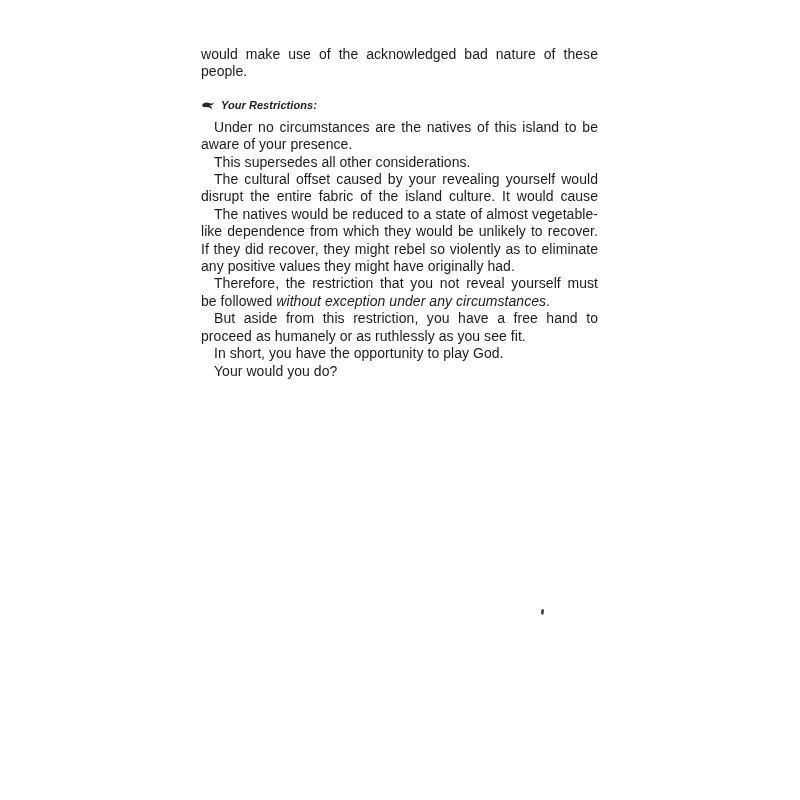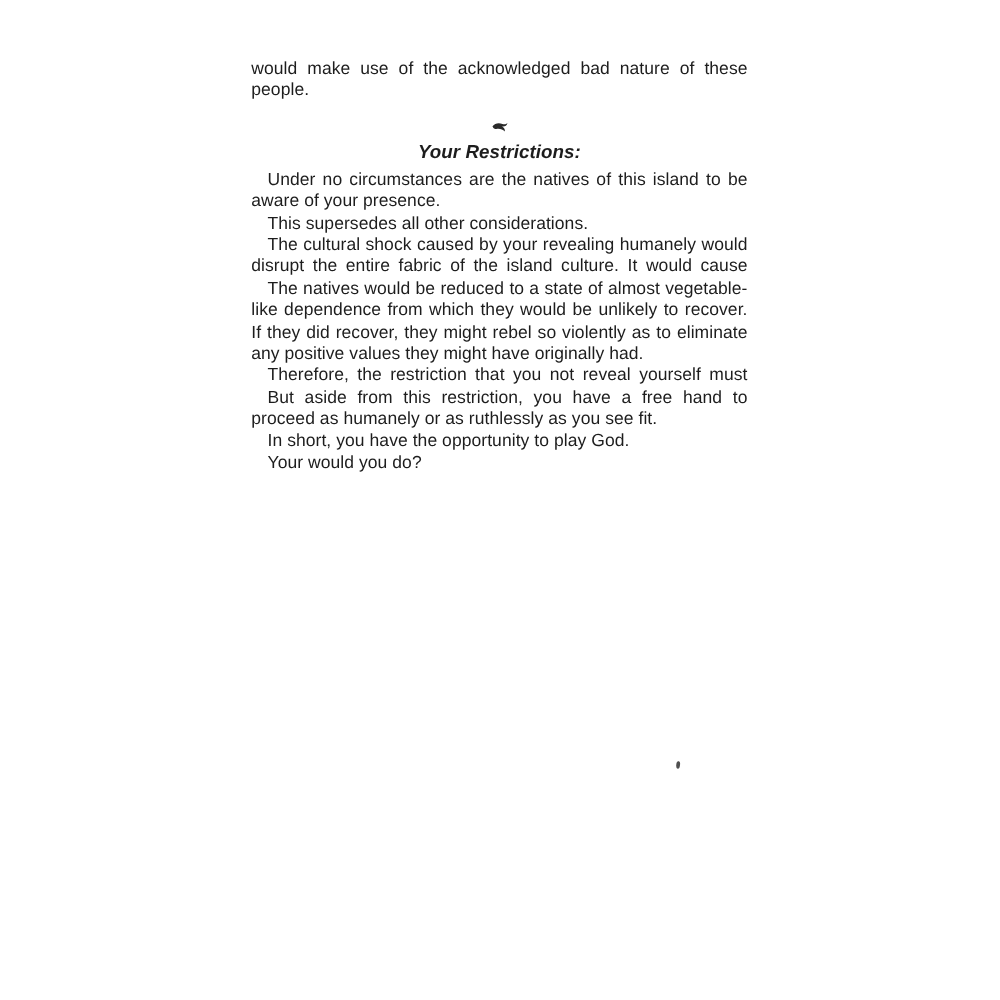--- a/index.html
+++ b/index.html
@@ -33,23 +33,22 @@
   }
   .line.first-indent { text-indent: 13px; }
   .line i { font-style: italic; }
   .heading {
     display: flex;
     align-items: center;
     gap: 6px;
     margin: 15px 0 4px 0;
     font-weight: bold;
     font-style: italic;
-    font-size: 15px;
+    font-size: 11px;
     line-height: 19px;
-    flex-direction: column;
   }
   .heading .orn {
     display: inline-flex;
     align-items: center;
     flex: 0 0 auto;
   }
   .footer {
     position: absolute;
     left: 202px;
     top: 740px;
@@ -99,31 +98,32 @@
         <span>Your Restrictions:</span>
       </div>
       <div class="para">
         <div class="line j first-indent">Under no circumstances are the natives of this island to be</div>
         <div class="line">aware of your presence.</div>
       </div>
       <div class="para">
         <div class="line first-indent">This supersedes all other considerations.</div>
       </div>
       <div class="para">
-        <div class="line j first-indent">The cultural shock caused by your revealing humanely would</div>
+        <div class="line j first-indent">The cultural offset caused by your revealing yourself would</div>
         <div class="line j">disrupt the entire fabric of the island culture. It would cause</div>
       </div>
       <div class="para">
         <div class="line j first-indent">The natives would be reduced to a state of almost vegetable-</div>
         <div class="line j">like dependence from which they would be unlikely to recover.</div>
         <div class="line j">If they did recover, they might rebel so violently as to eliminate</div>
         <div class="line">any positive values they might have originally had.</div>
       </div>
       <div class="para">
         <div class="line j first-indent">Therefore, the restriction that you not reveal yourself must</div>
+        <div class="line">be followed <i>without exception under any circumstances</i>.</div>
       </div>
       <div class="para">
         <div class="line j first-indent">But aside from this restriction, you have a free hand to</div>
         <div class="line">proceed as humanely or as ruthlessly as you see fit.</div>
       </div>
       <div class="para">
         <div class="line first-indent">In short, you have the opportunity to play God.</div>
       </div>
       <div class="para">
         <div class="line first-indent">Your would you do?</div>

